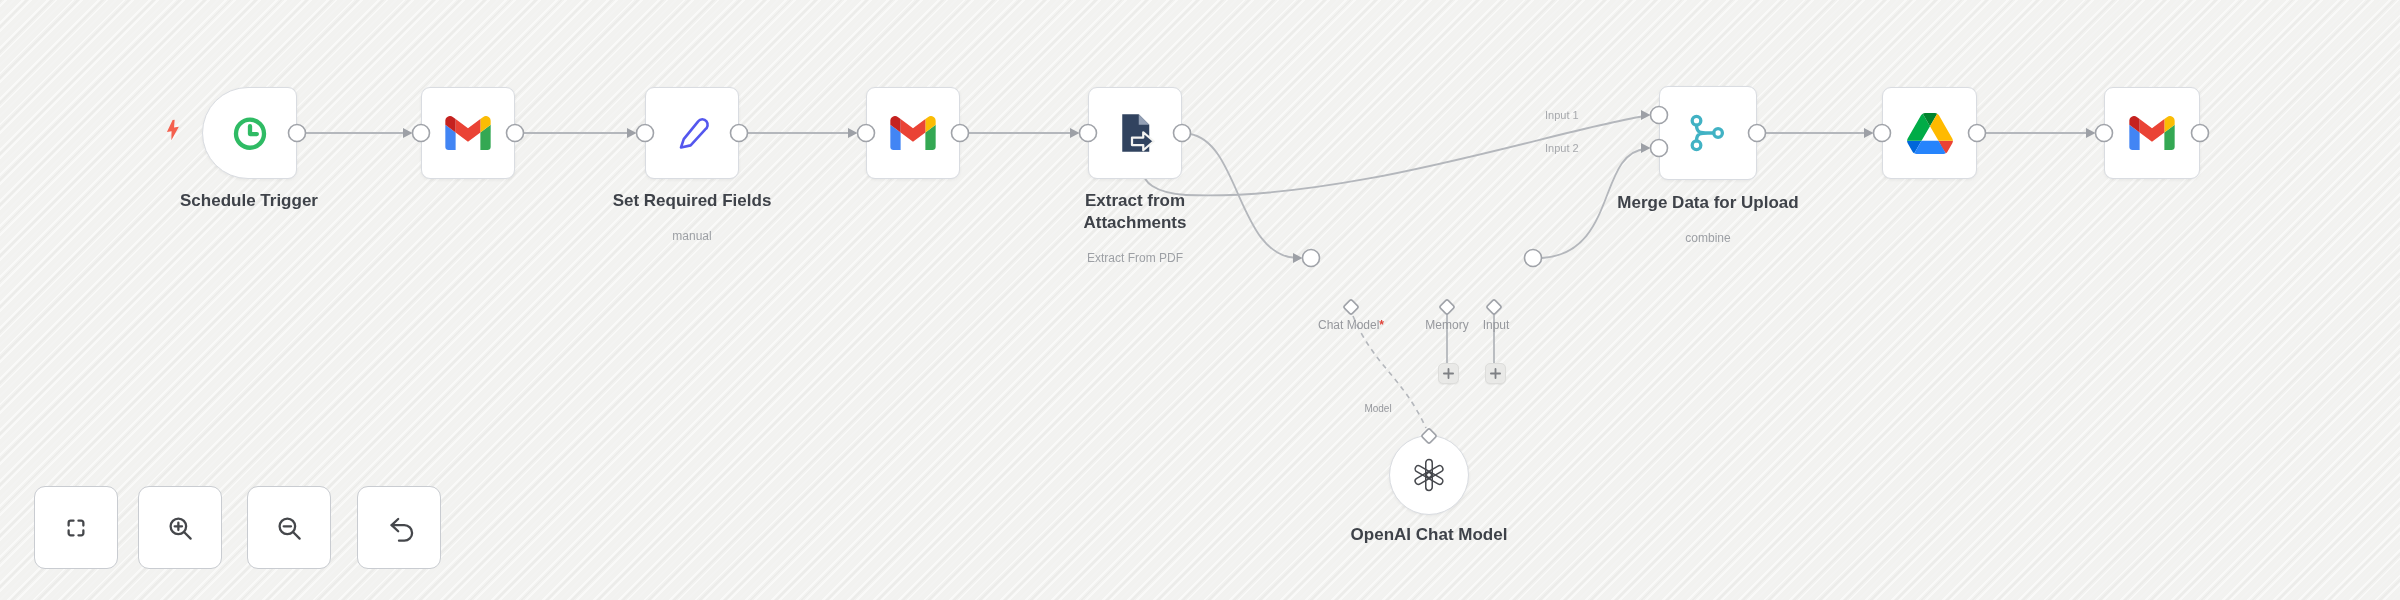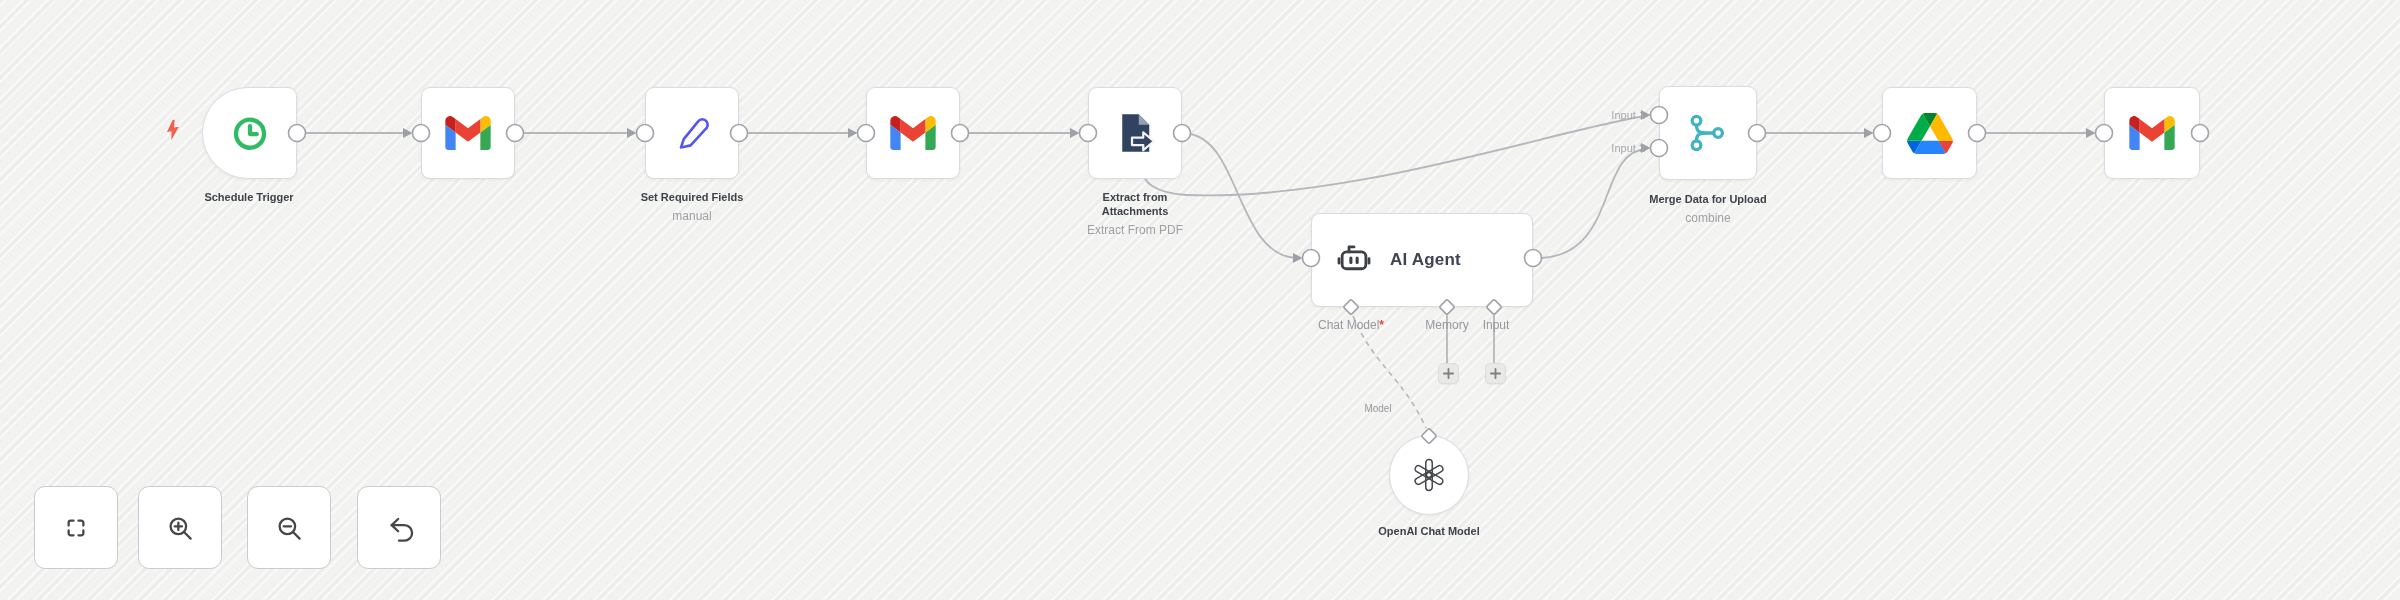--- a/index.html
+++ b/index.html
@@ -26,24 +26,24 @@
     box-shadow:0 1px 3px rgba(70,70,70,0.07);
     display:flex;align-items:center;justify-content:center;z-index:2;box-sizing:border-box;
   }
   .node.trigger{border-radius:46px 9px 9px 46px;}
   .node.round{border-radius:50%;}
   .node.agent{justify-content:flex-start;padding-left:22px;}
   .agent-title{font-size:17px;font-weight:700;color:#3e4452;margin-left:16px;letter-spacing:.2px;}
   .node-label{
     position:absolute;transform:translateX(-50%);text-align:center;z-index:4;line-height:1.28;
   }
-  .title{font-size:11px;font-weight:700;color:#3e4249;}
-  .subtitle{font-size:12px;color:#9da0a5;margin-top:5px;font-weight:400;}
+  .title{font-size:17px;font-weight:700;color:#3e4249;}
+  .subtitle{font-size:12px;color:#9da0a5;margin-top:17px;font-weight:400;}
   .input-label{
-    position:absolute;font-size:11px;color:#a7a9ad;z-index:4;width:100px;text-align:right;
+    position:absolute;font-size:11px;color:#a7a9ad;z-index:4;width:100px;
   }
   .conn-label{
     position:absolute;transform:translateX(-50%);font-size:12px;color:#96989d;z-index:4;white-space:nowrap;
   }
   .star{color:#e0443b;font-weight:700;}
   .plus-btn{
     position:absolute;width:19px;height:19px;background:#e9e9e7;border:1px solid #dddddb;
     border-radius:5px;display:flex;align-items:center;justify-content:center;z-index:3;
     box-shadow:0 1px 1px rgba(0,0,0,0.05);cursor:pointer;
   }
@@ -120,29 +120,20 @@
   </div>
 
   <div class="node" style="left:1088px;top:87px;width:94px;height:92px">
     <svg width="48" height="48" viewBox="0 0 64 64">
       <path d="M15 7 H37 L51 21 V57 H15 Z" fill="#31435f"></path>
       <path d="M37 7 L51 21 H37 Z" fill="#93a0b5"></path>
       <path d="M28 38 H43 V31 L57 43 L43 55 V48 H28 Z" fill="#31435f" stroke="#f4f4f2" stroke-width="3" stroke-linejoin="round"></path>
     </svg>
   </div>
 
-  <div class="node agent" style="left:1311px;top:213px;width:222px;height:94px">
-    <svg width="40" height="40" viewBox="0 0 64 64">
-      <path d="M24 19 V11 H32" fill="none" stroke="#3d4045" stroke-width="4.5" stroke-linecap="round" stroke-linejoin="round"></path>
-      <rect x="13" y="19" width="38" height="27" rx="7" fill="none" stroke="#3d4045" stroke-width="4.5"></rect>
-      <path d="M27 29 v7 M37 29 v7" stroke="#3d4045" stroke-width="5" stroke-linecap="round"></path>
-      <path d="M8 30 v7 M56 30 v7" stroke="#3d4045" stroke-width="4.5" stroke-linecap="round"></path>
-    </svg>
-    <span class="agent-title">AI Agent</span>
-  </div>
 
   <div class="node" style="left:1659px;top:86px;width:98px;height:94px">
     <svg width="46" height="46" viewBox="0 0 64 64">
       <g fill="none" stroke="#41b2c4" stroke-width="4.6" stroke-linecap="round">
         <circle cx="16" cy="15" r="6"></circle>
         <circle cx="16" cy="49" r="6"></circle>
         <circle cx="46" cy="32" r="6"></circle>
         <path d="M16 21 C16 32 22 32 32 32 M16 43 C16 32 22 32 32 32 M32 32 H40"></path>
       </g>
     </svg>

